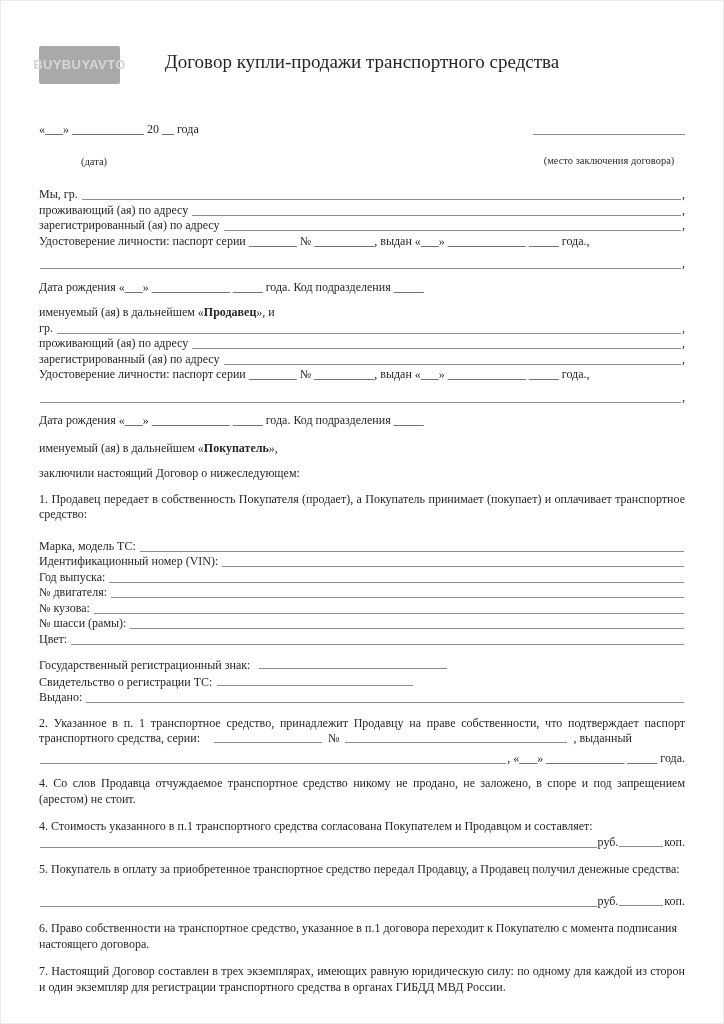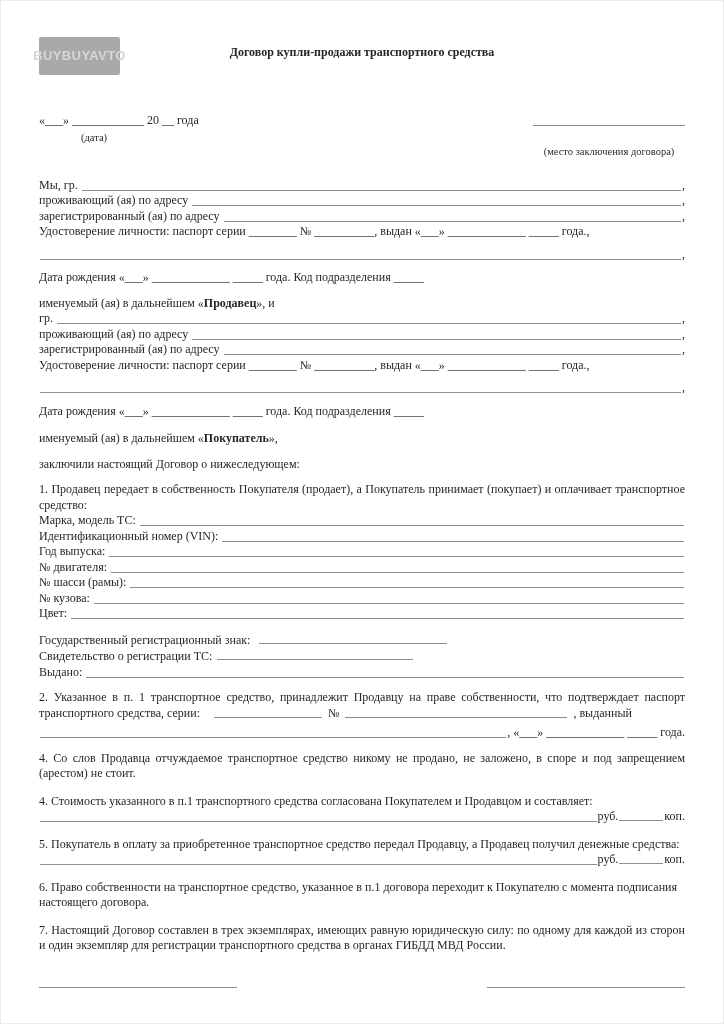--- a/index.html
+++ b/index.html
@@ -12,40 +12,40 @@
   }
   
   .header { position:relative; height:56px; }
   .logo {
     position:absolute; left:0; top:0; width:81px; height:38px;
     background:#a9a9a9; color:#d6d6d6; border-radius:2px;
     font-family:"Liberation Sans", sans-serif; font-weight:bold;
     font-size:13px; letter-spacing:.4px;
     display:flex; align-items:center; justify-content:center;
   }
-  .title { text-align:center; font-weight:bold; font-size:12px; padding-top:8px; }
+  .title { text-align:center; font-weight:normal; font-size:19px; padding-top:8px;margin-top:9px; }
   
   .dateline { display:flex; justify-content:space-between; margin-top:20px;gap:40px; }
   .caption { font-size:10.5px; color:#2c2c2c; }
-  .dl-date-cap { margin-left:42px; margin-top:1px; }
+  .dl-date-cap { margin-left:42px; margin-top:16px; }
   .dl-right { width:152px; }
   .placeline { border-bottom:1px solid #8c8c8c; height:12px; }
   .dl-right .caption { text-align:center; margin-top:18px; }
   
   .row { display:flex; }
   .fill { flex:1 1 auto; border-bottom:1px solid #8c8c8c; margin:0 1px 2.5px 4px; }
   .u { display:inline-block; border-bottom:1px solid #8c8c8c; height:11px; margin:0 6px; }
   p { margin:0; }
   .just { text-align:justify; }
   .fjust { text-align:justify; text-align-last:justify; }
   .mt8 { margin-top:8px; }
   .mt10 { margin-top:10px; }
   .mt12 { margin-top:12px; }
   .mt7 { margin-top:7px; }
-  .mt6 { margin-top:0; }
+  .mt6 { margin-top:16px; }
   
   .sig-row { display:flex; justify-content:space-between; margin-top:20px; }
   .sig-col { width:198px; }
   .sig-line { border-bottom:1px solid #8c8c8c; height:13px; }
   .sig-line2 { margin-top:27px; }
 </style>
 </head>
 <body>
 
 <div class="page">
@@ -135,25 +135,25 @@
     </div>
     <div class="row">
       <span>Год выпуска:</span>
       <span class="fill"></span>
     </div>
     <div class="row">
       <span>№ двигателя:</span>
       <span class="fill"></span>
     </div>
     <div class="row">
+      <span>№ кузова:</span>
+      <span class="fill"></span>
+    </div>
+    <div class="row">
       <span>№ шасси (рамы):</span>
-      <span class="fill"></span>
-    </div>
-    <div class="row">
-      <span>№ кузова:</span>
       <span class="fill"></span>
     </div>
     <div class="row">
       <span>Цвет:</span>
       <span class="fill"></span>
     </div>
   </div>
 
   <div class="mt10">
     <div>

